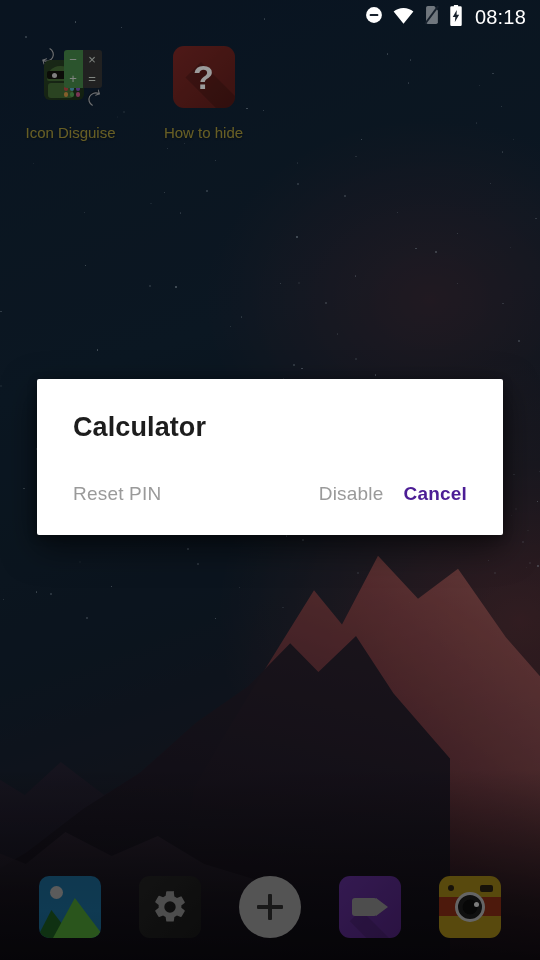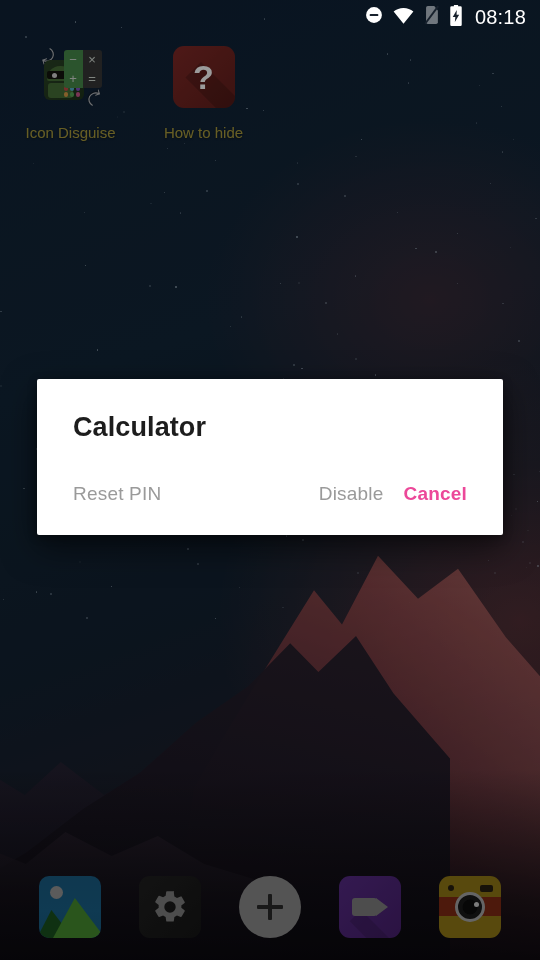--- a/index.html
+++ b/index.html
@@ -262,21 +262,21 @@
     padding:0 36px 24px 36px;
   }
   .dlg-btn {
     font-size:19px; background:none; border:none; cursor:pointer;
     font-family:"Liberation Sans", sans-serif; padding:6px 0;
     letter-spacing:.2px;
   }
   .dlg-btn.neutral { color:#9a9a9a; }
   .dlg-btn.spacer-left { margin-right:auto;text-align:center; }
   .dlg-btn.disable { margin-right:20px; }
-  .dlg-btn.accent { color:#ec4899; font-weight:700; }
+  .dlg-btn.accent { color:#4c1d95; font-weight:700; }
 </style>
 </head>
 <body>
 
 <div id="screen">
 
   <div class="wallpaper">
     <div class="wp-sky"></div>
     <div class="wp-stars" id="stars">
         <i style="left:348.0px;top:398.8px;opacity:0.70;width:1.4px;height:1.4px"></i>

